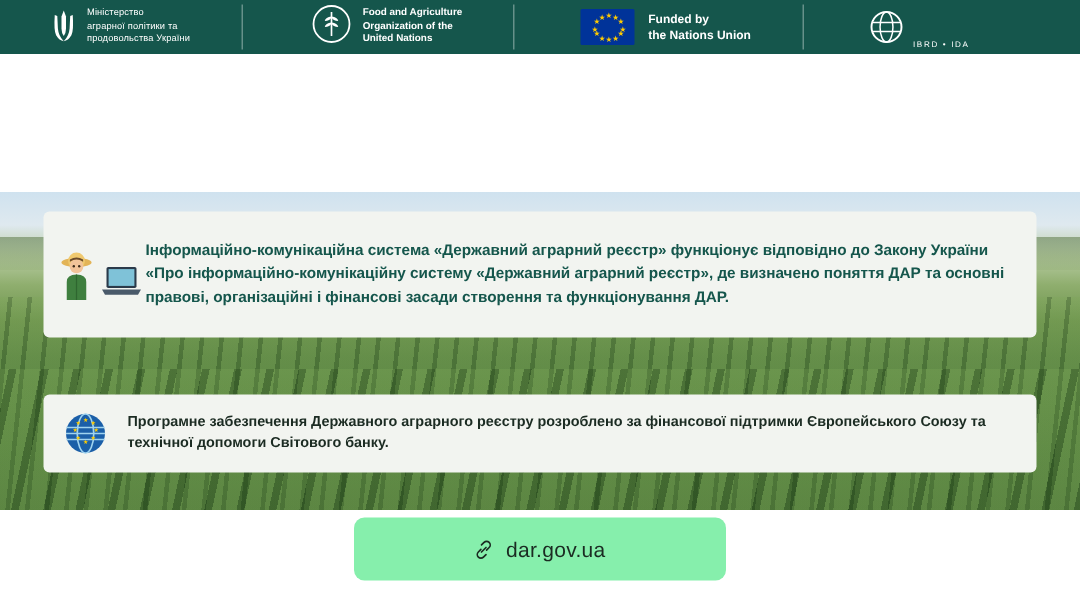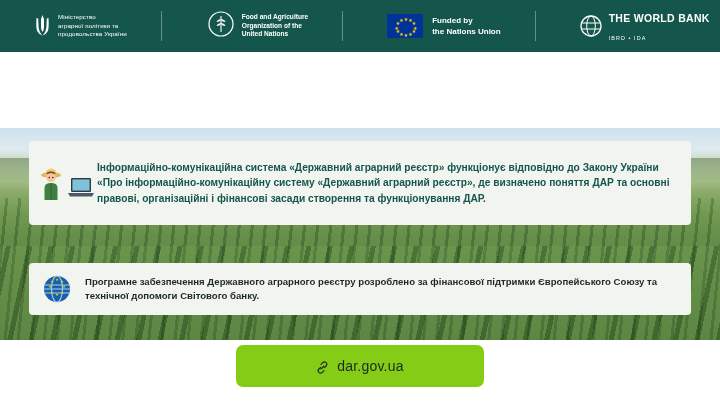--- a/index.html
+++ b/index.html
@@ -11,21 +11,21 @@
   .slide {
     position: relative;
     width: 720px; height: 405px;
     background: #ffffff;
     overflow: hidden;
   }
 
   
   .header {
     position: absolute; top: 0; left: 0;
-    width: 720px; height: 52px;
+    width: 720px; height: 36px;
     background: #15564c;
     display: flex;
     align-items: center;
   }
   .logo-block { display: flex; align-items: center; }
 
   .logo-mau { margin-left: 34px; }
   .mau-inner { display: flex; align-items: center; gap: 7px; }
   .tryzub { width: 17px; height: 24px; }
   .mau-text {
@@ -188,21 +188,21 @@
     font-size: 9.6px;
     font-weight: bold;
     line-height: 14.5px;
   }
 
   
   .url-pill {
     position: absolute;
     top: 345px; left: 236px;
     width: 248px; height: 42px;
-    background: #84cc16;
+    background: #86efac;
     border-radius: 7px;
     display: flex;
     align-items: center;
     justify-content: center;
     gap: 8px;
   }
   .link-icon { width: 13px; height: 13px; }
   .url-text {
     color: #1b2b22;
     font-size: 14px;
@@ -283,21 +283,21 @@
 
     <div class="logo-block logo-wb">
       <span class="wb-mark">
         <svg width="22" height="22" viewBox="0 0 22 22">
           <circle cx="11" cy="11" r="10" fill="none" stroke="#ffffff" stroke-width="1.3"></circle>
           <ellipse cx="11" cy="11" rx="4.3" ry="10" fill="none" stroke="#ffffff" stroke-width="1"></ellipse>
           <path d="M1.4 8 H20.6 M1.4 14 H20.6" stroke="#ffffff" stroke-width="1"></path>
         </svg>
       </span>
       <span>
-        <span class="wb-text-main">THE WORLD BANK</span><br>
+        <br>
         <span class="wb-text-sub">IBRD • IDA</span>
       </span>
     </div>
 
   </div>
 
 
   <div class="photo">
     <div class="treeline"></div>
     <div class="field-rows"></div>

